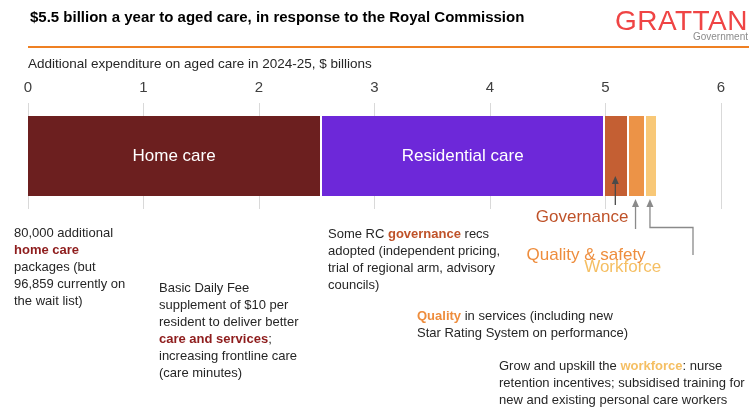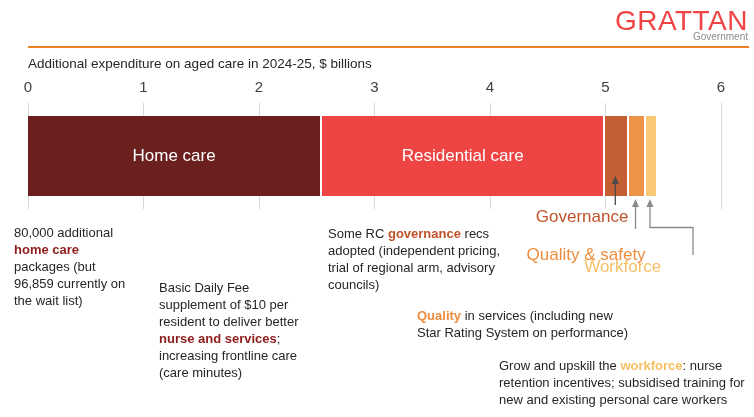--- a/index.html
+++ b/index.html
@@ -37,20 +37,21 @@
   .ann{
     position:absolute;font-size:13px;line-height:17px;color:#262626;
   }
   .hl{font-weight:bold;}
   #arrows{position:absolute;left:0;top:0;pointer-events:none;}
 </style>
 </head>
 <body>
 
 <div class="title">
+  <div>$5.5 billion a year to aged care, in response to the Royal Commission</div>
 </div>
 
 <div class="logo">
   <div class="logo-name">GRATTAN</div>
   <div class="logo-sub">Government</div>
 </div>
 
 <div class="rule"></div>
 
 <div class="subtitle">Additional expenditure on aged care in 2024-25, $ billions</div>
@@ -70,21 +71,21 @@
     <div class="axis-label" style="left: 259px;">2</div>
     <div class="axis-label" style="left: 374.5px;">3</div>
     <div class="axis-label" style="left: 490px;">4</div>
     <div class="axis-label" style="left: 605.5px;">5</div>
     <div class="axis-label" style="left: 721px;">6</div>
   </div>
 <div id="bar">
     <div class="seg" style="left: 28px; width: 292.215px; background: rgb(108, 31, 31);">
       <span class="seg-label">Home care</span>
     </div>
-    <div class="seg" style="left: 320.215px; width: 282.975px; background: #ef4444; border-left: 2px solid rgb(255, 255, 255);">
+    <div class="seg" style="left: 320.215px; width: 282.975px; background: #6d28d9; border-left: 2px solid rgb(255, 255, 255);">
       <span class="seg-label">Residential care</span>
     </div>
     <div class="seg" style="left: 603.19px; width: 24.255px; background: rgb(196, 95, 51); border-left: 2px solid rgb(255, 255, 255);"></div>
     <div class="seg" style="left: 627.445px; width: 16.17px; background: rgb(236, 147, 71); border-left: 2px solid rgb(255, 255, 255);"></div>
     <div class="seg" style="left: 643.615px; width: 12.705px; background: rgb(248, 200, 119); border-left: 2px solid rgb(255, 255, 255);"></div>
   </div>
 <div id="callouts">
     <div class="callout" style="right: 125.555px; top: 207px; color: rgb(191, 82, 41);">Governance</div>
     <div class="callout" style="right: 108.385px; top: 245px; color: rgb(238, 141, 61); text-align: center;">Quality &amp; safety</div>
     <div class="callout" style="right: 92.68px; top: 257px; color: rgb(245, 191, 99);">Workforce</div>
@@ -94,17 +95,17 @@
     <line x1="615.3175000000001" y1="205" x2="615.3175000000001" y2="183" stroke="#4a4a4a" stroke-width="1.3"></line>
     <polygon points="615.3175000000001,176 611.8175000000001,184 618.8175000000001,184" fill="#4a4a4a"></polygon>
     <line x1="635.53" y1="229" x2="635.53" y2="206" stroke="#8a8a8a" stroke-width="1.3"></line>
     <polygon points="635.53,199 632.03,207 639.03,207" fill="#8a8a8a"></polygon>
     <path d="M 693 255 L 693 227.5 L 649.9675 227.5 L 649.9675 206" fill="none" stroke="#8a8a8a" stroke-width="1.3"></path>
     <polygon points="649.9675,199 646.4675,207 653.4675,207" fill="#8a8a8a"></polygon>
   </svg>
 
 <div id="annotations">
     <div class="ann" style="left: 14px; top: 224px; width: 114px;"><span>80,000 additional </span><span class="hl" style="color: rgb(142, 28, 28);">home care</span><span> packages (but 96,859 currently on the wait list)</span></div>
-    <div class="ann" style="left: 159px; top: 279px; width: 160px;"><span>Basic Daily Fee supplement of $10 per resident to deliver better </span><span class="hl" style="color: rgb(142, 28, 28);">nurse and services</span><span>; increasing frontline care (care minutes)</span></div>
+    <div class="ann" style="left: 159px; top: 279px; width: 160px;"><span>Basic Daily Fee supplement of $10 per resident to deliver better </span><span class="hl" style="color: rgb(142, 28, 28);">care and services</span><span>; increasing frontline care (care minutes)</span></div>
     <div class="ann" style="left: 328px; top: 225px; width: 182px;"><span>Some RC </span><span class="hl" style="color: rgb(191, 82, 41);">governance</span><span> recs adopted (independent pricing, trial of regional arm, advisory councils)</span></div>
     <div class="ann" style="left: 417px; top: 307px; width: 220px;"><span></span><span class="hl" style="color: rgb(238, 141, 61); text-align: center;">Quality</span><span> in services (including new Star Rating System on performance)</span></div>
     <div class="ann" style="left: 475px; top: 357px; width: 272px; margin-left: 24px;"><span>Grow and upskill the </span><span class="hl" style="color: rgb(245, 191, 99);">workforce</span><span>: nurse retention incentives; subsidised training for new and existing personal care workers</span></div>
   </div>
 
 </body></html>

